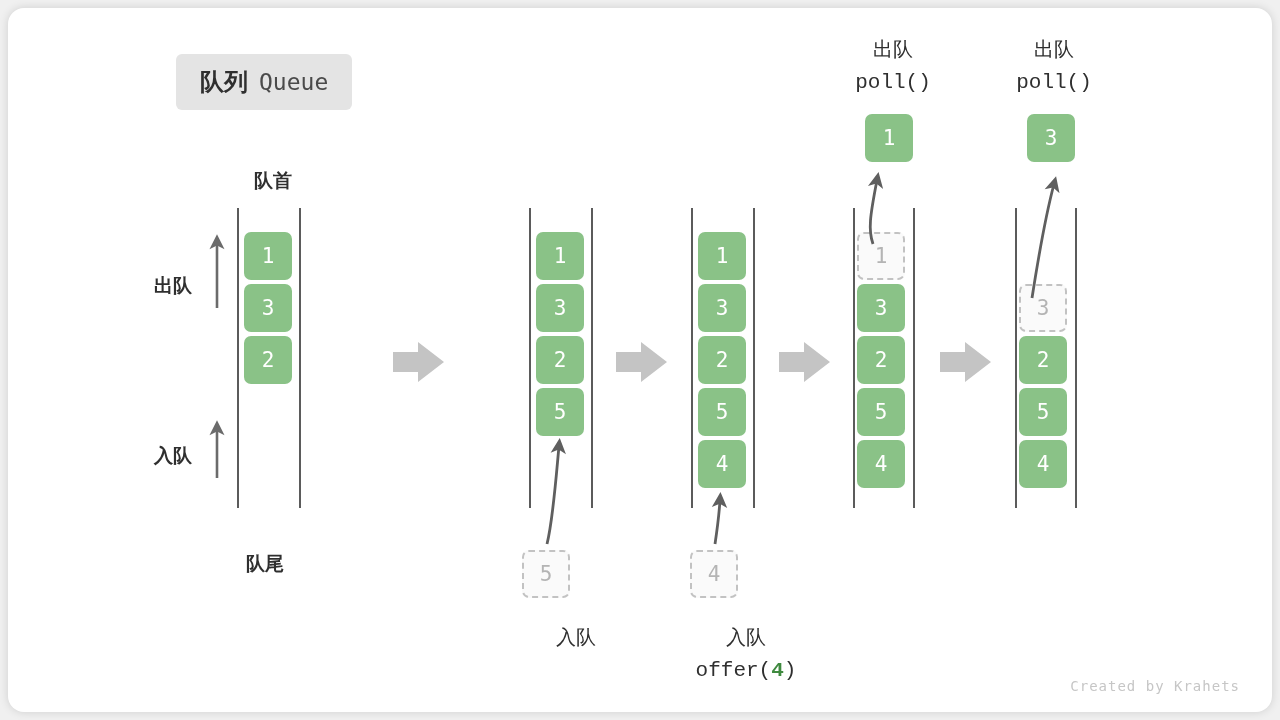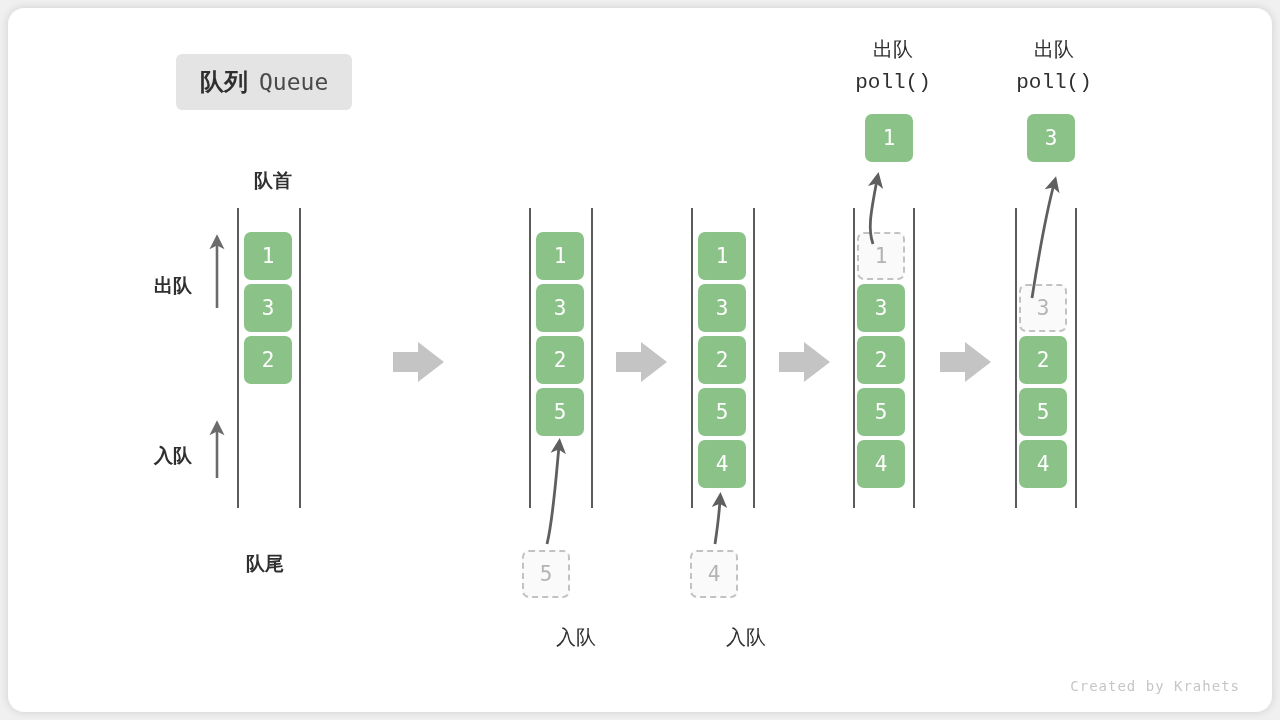--- a/index.html
+++ b/index.html
@@ -162,20 +162,21 @@
     <div class="cn-bold" style="left:238px; top:543px;">队尾</div>
 
     <div class="cn-bold" style="left:146px; top:265px;">出队</div>
     <div class="cn-bold" style="left:146px; top:435px;">入队</div>
 
     <div class="op-label" style="left:470px; top:612px; width:196px;">
       <span class="l1">入队</span>
     </div>
     <div class="op-label" style="left:640px; top:612px; width:196px;">
       <span class="l1">入队</span>
+      <span class="l2"><span>offer(</span><span class="num">4</span><span>)</span></span>
     </div>
 
     <div class="op-label" style="left:787px; top:24px; width:196px;">
       <span class="l1">出队</span>
       <span class="l2"><span>poll(</span><span class="num"></span><span>)</span></span>
     </div>
     <div class="op-label" style="left:948px; top:24px; width:196px;">
       <span class="l1">出队</span>
       <span class="l2"><span>poll(</span><span class="num"></span><span>)</span></span>
     </div>

